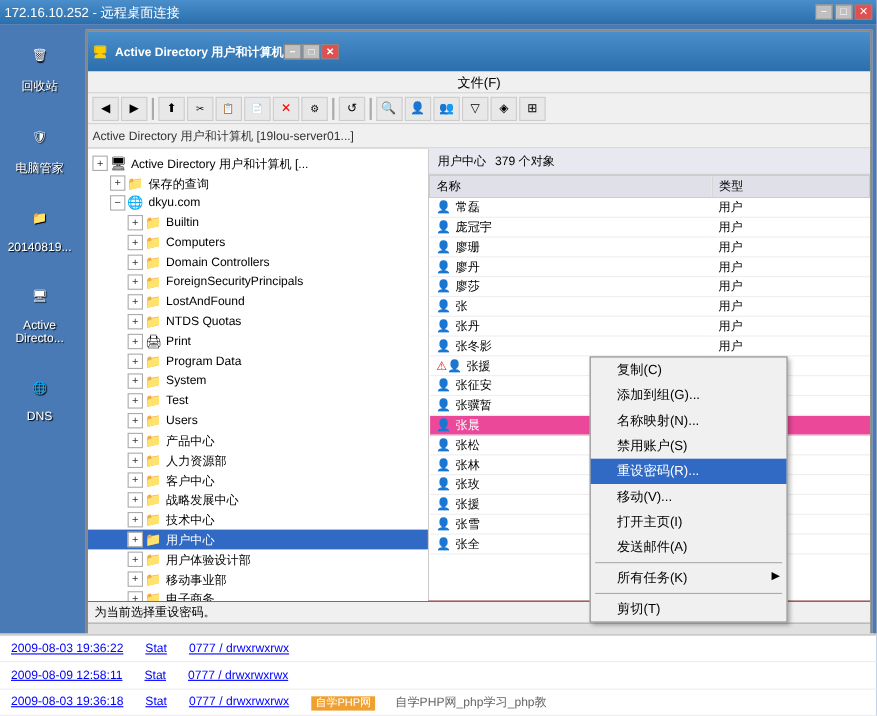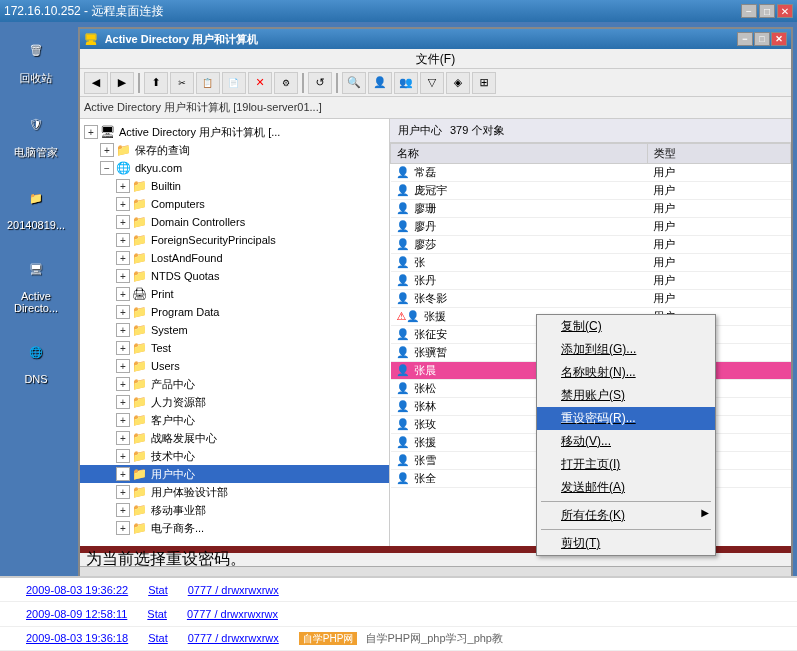--- a/index.html
+++ b/index.html
@@ -77,25 +77,25 @@
       width: 715px;
       height: 555px;
       background: #f0f0f0;
       border: 2px solid #888;
       display: flex;
       flex-direction: column;
     }
     .window-title {
       background: linear-gradient(to bottom, #4a8fcc, #2a6fac);
       color: white;
-      height: 20px;
+      height: 36px;
       display: flex;
       align-items: center;
       padding: 0 4px;
-      justify-content: space-between;
+      justify-content: flex-start;
       font-size: 11px;
       font-weight: bold;
     }
     .win-btns { display: flex; gap: 1px; }
     .win-btn {
       width: 16px; height: 14px;
       background: #c0c0c0;
       border: 1px solid #888;
       font-size: 9px;
       display: flex; align-items: center; justify-content: center;
@@ -242,39 +242,38 @@
       border-bottom: 1px solid #eee;
       padding: 1px 6px;
       height: 17px;
     }
     tr.selected td { background: #ec4899; color: white; }
 
     
     .status-bar {
       background: #f0f0f0;
       height: 20px;
-      border-top: 7px solid #7f1d1d;
+      border-top: 1px solid #7f1d1d;
       display: flex;
       align-items: center;
       padding: 0 6px;
-      font-size: 16px;
+      font-size: 11px;
     }
 
     
     .context-menu {
       position: absolute;
       left: 456px;
-      top: 285px;
+      top: 295px;
       width: 180px;
       background: #f0f0f0;
       border: 1px solid #888;
       box-shadow: 2px 2px 4px rgba(0,0,0,0.3);
       z-index: 100;
       font-size: 12px;
-      text-decoration: underline;
     }
     .ctx-item {
       padding: 3px 20px 3px 24px;
       cursor: pointer;
       position: relative;
       white-space: nowrap;
     }
     .ctx-item.selected-item { background: #316ac5; color: white; }
     .ctx-item.has-sub::after {
       content: '▶';
@@ -298,21 +297,21 @@
       height: 75px;
       background: white;
       border-top: 2px solid #ccc;
       display: flex;
       flex-direction: column;
     }
     .bottom-row {
       height: 25px;
       display: flex;
       align-items: center;
-      padding: 0 26px;
+      padding: 0 10px;
       border-bottom: 1px solid #eee;
       gap: 20px;
     }
     .bottom-link {
       color: #00f;
       text-decoration: underline;
       cursor: pointer;
       font-size: 11px;
     }
     .bottom-logo {
@@ -655,19 +654,19 @@
     <div class="bottom-row">
       <span class="bottom-link">2009-08-09 12:58:11</span>
       <span class="bottom-link">Stat</span>
       <span class="bottom-link">0777 / drwxrwxrwx</span>
     </div>
     <div class="bottom-row">
       <span class="bottom-link">2009-08-03 19:36:18</span>
       <span class="bottom-link">Stat</span>
       <span class="bottom-link">0777 / drwxrwxrwx</span>
       <span class="bottom-logo">
-        <span style="background:#f0a030; color:white; padding:1px 4px; font-size:10px; margin-right:5px;">自学PHP网</span>
+        <span style="background:#f0a030; color:white; padding:1px 4px; font-size:10px; margin-right:15px;">自学PHP网</span>
         自学PHP网_php学习_php教
       </span>
     </div>
   </div>
 
 </div>
 
 </body></html>

